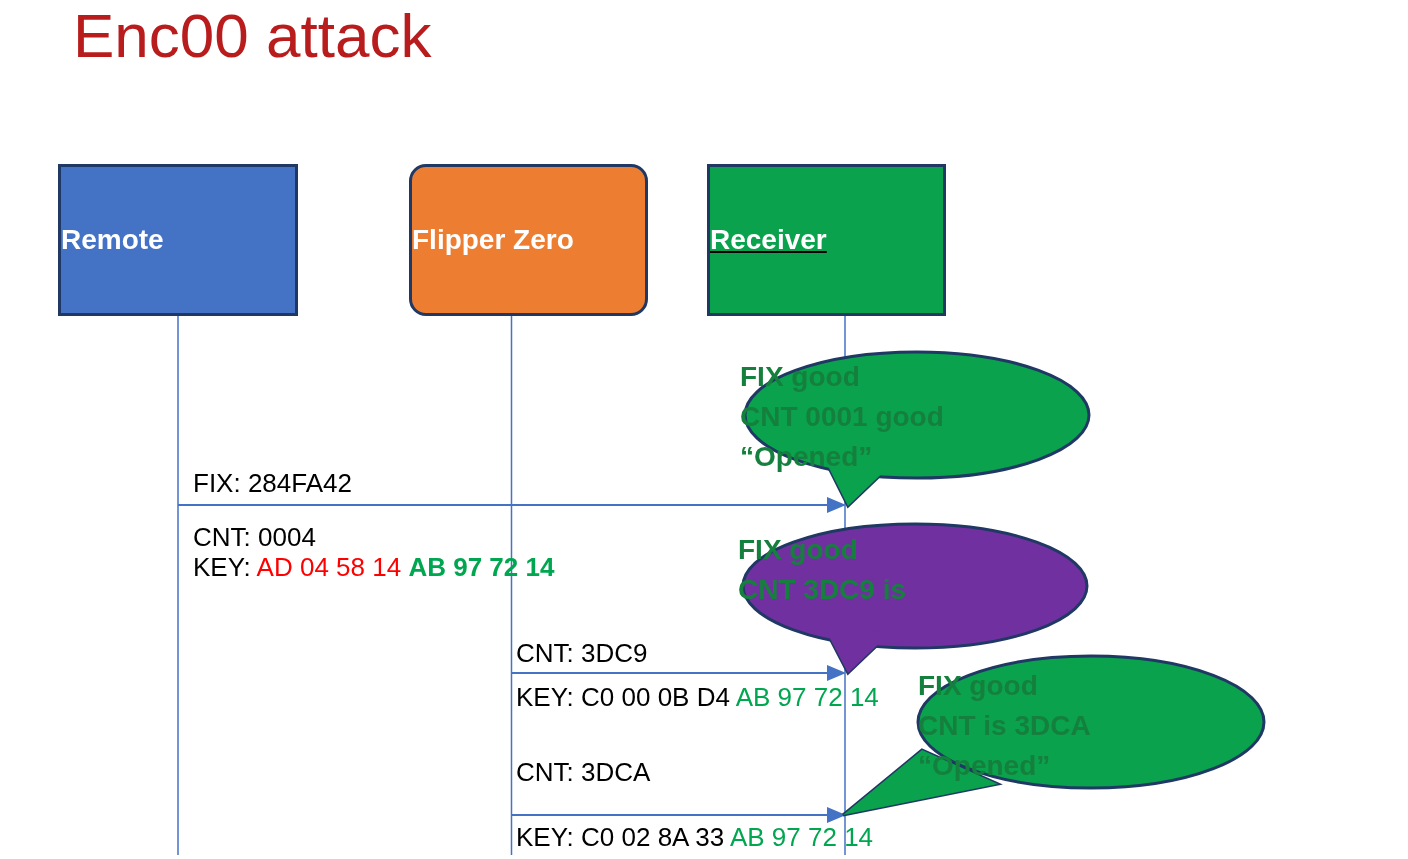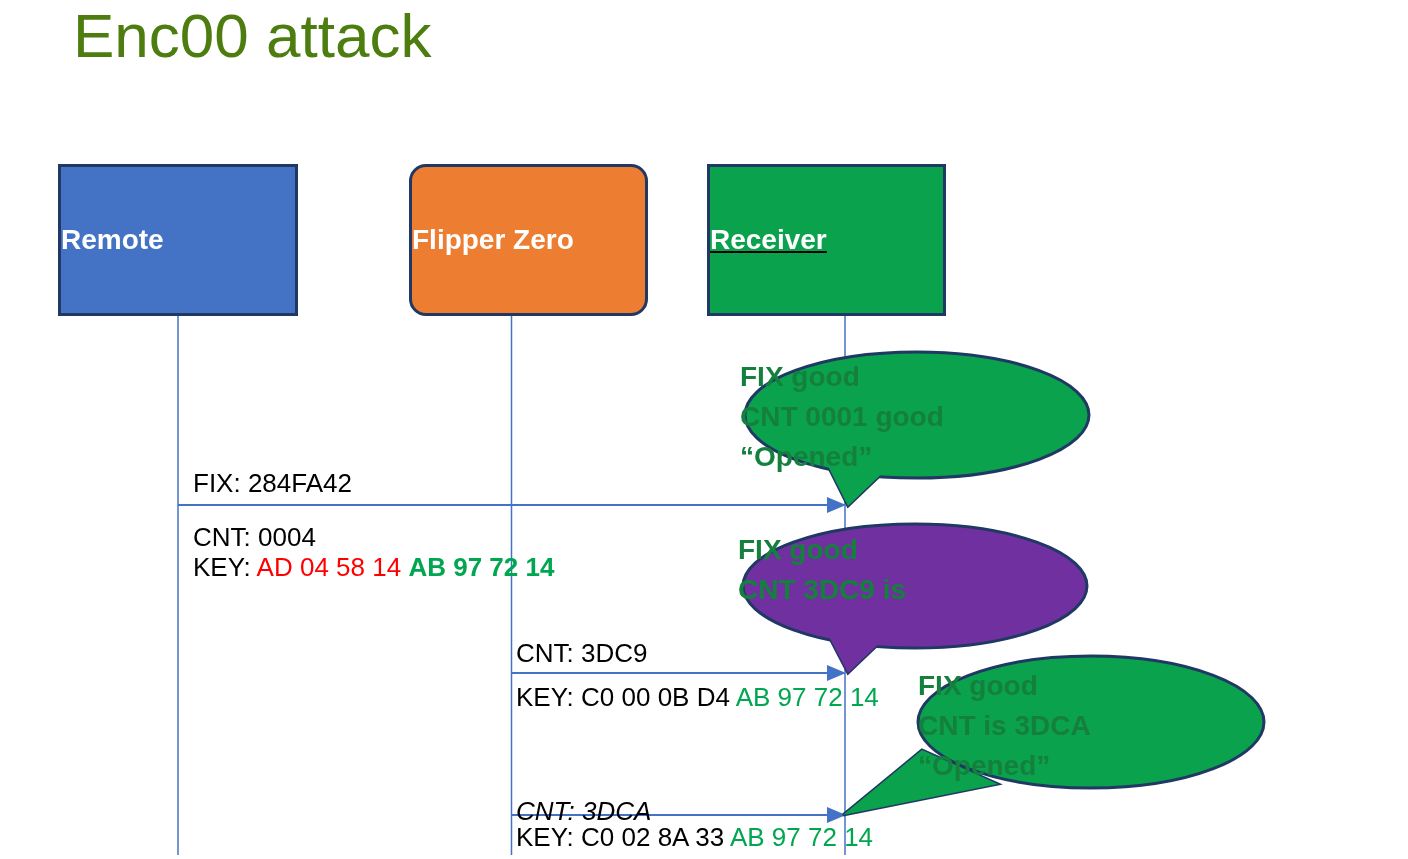--- a/index.html
+++ b/index.html
@@ -9,21 +9,21 @@
   html,body{margin:0;padding:0;background:#fff;}
   .canvas{
     position:relative;
     width:1408px;height:859px;
     background:#fff;
     font-family:"Liberation Sans", sans-serif;
     overflow:hidden;
   }
   .slide-title{
     position:absolute;left:73px;top:0px;
-    font-size:62px;font-weight:300;color:#4d7c0f;
+    font-size:62px;font-weight:300;color:#b91c1c;
     letter-spacing:0px;white-space:nowrap;margin:0;
   }
   .actor-box{
     position:absolute;top:164px;height:152px;width:240px;
     border:3px solid var(--outline);
     box-sizing:border-box;
     display:flex;align-items:center;
   }
   .actor-box .actor-label{
     color:#fff;font-size:28px;font-weight:600;white-space:nowrap;
@@ -78,21 +78,21 @@
     <polygon class="arrowhead" points="827,807 846,815 827,823"></polygon>
   </svg>
 
   <div class="msg-text" style="left:193px;top:468px;">FIX: 284FA42</div>
   <div class="msg-text" style="left:193px;top:512px;margin-top:10px;">CNT: 0004</div>
   <div class="msg-text" style="left:193px;top:552px;"><span>KEY: </span><span style="color: rgb(255, 0, 0); margin-top: 15px;">AD 04 58 14 </span><span style="color: rgb(0, 166, 80); font-weight: 700;">AB 97 72 14</span></div>
 
   <div class="msg-text" style="left:516px;top:638px;">CNT: 3DC9</div>
   <div class="msg-text" style="left:516px;top:682px;"><span>KEY: C0 00 0B D4 </span><span style="color: rgb(0, 166, 80);">AB 97 72 14</span></div>
 
-  <div class="msg-text" style="left:516px;top:796px;font-style:italic;">CNT: 3DCA</div>
+  <div class="msg-text" style="left:516px;top:757px;">CNT: 3DCA</div>
   <div class="msg-text" style="left:516px;top:822px;"><span>KEY: C0 02 8A 33 </span><span style="color: rgb(0, 166, 80);">AB 97 72 14</span></div>
 
   <svg class="bubble-svg" style="left:740px;top:346px;" width="356" height="166" viewBox="0 0 356 166">
     <path class="bubble-shape" d="M82 108 L108 160 L152 118 Z" fill="#0AA24C"></path>
     <ellipse class="bubble-shape" cx="177" cy="69" rx="172" ry="63" fill="#0AA24C"></ellipse>
     <path class="bubble-patch" d="M82 108 L108 160 L152 118 Z" fill="#0AA24C"></path>
   </svg>
   <div class="bubble-text" style="left:740px;top:357px;width:356px;">
     <div>FIX good</div>
     <div>CNT 0001 good</div>

